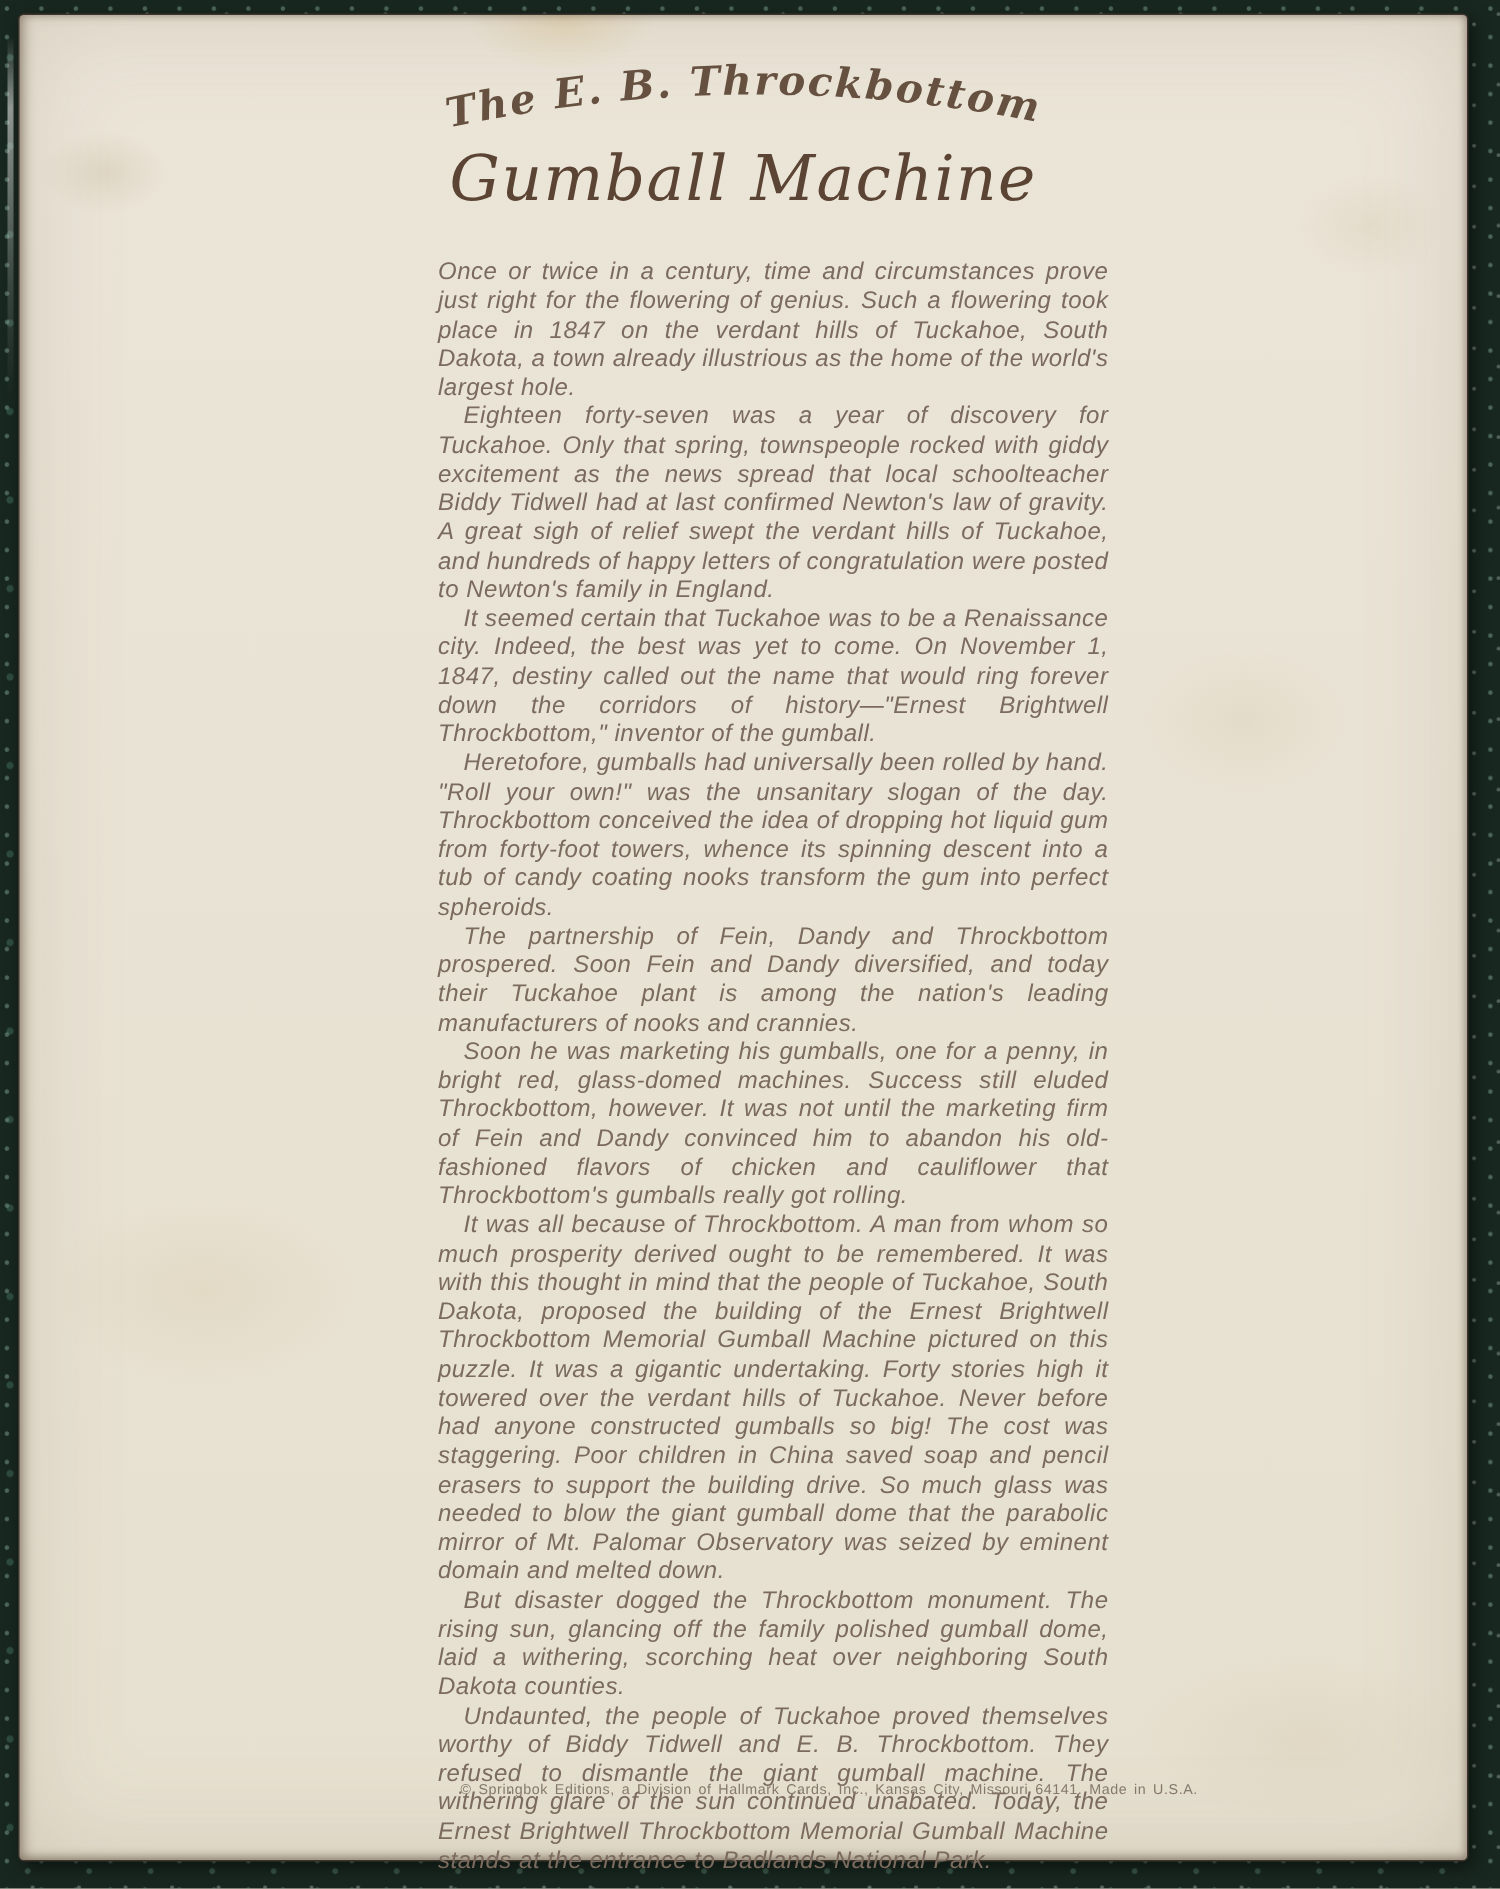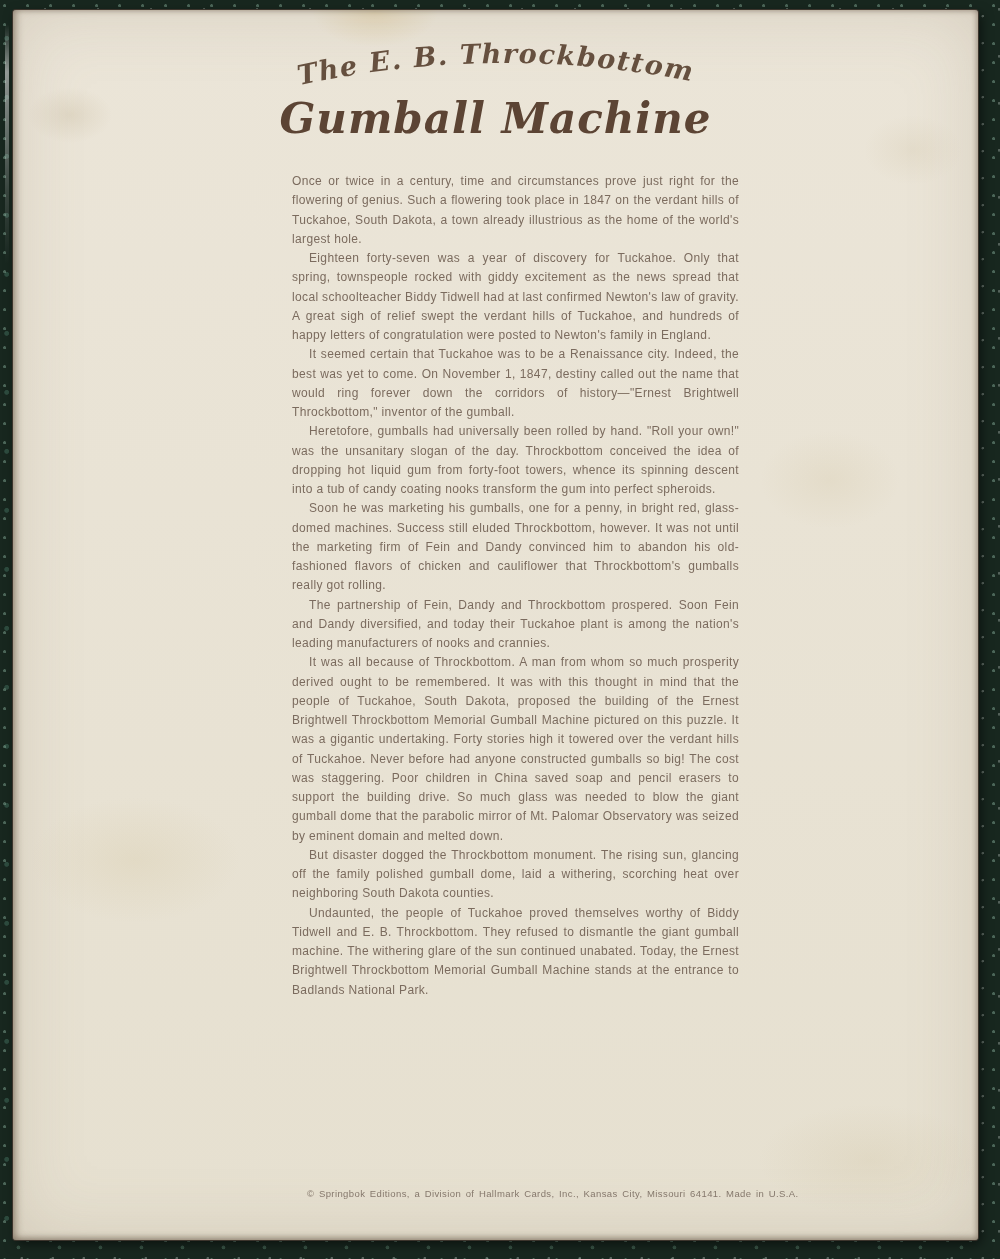--- a/index.html
+++ b/index.html
@@ -46,27 +46,28 @@
     font-family:"DejaVu Serif",serif;font-style:italic;font-weight:bold;
     font-size:27px;letter-spacing:1.5px;fill:#66503f;
   }
   .title-memorial{
     margin-top:-15px;
     font-family:"DejaVu Serif",serif;font-style:italic;font-weight:bold;
     font-size:16px;letter-spacing:1px;color:#66503f;
   }
   .title-main{
     margin-top:-4px;
-    font-family:"DejaVu Serif",serif;font-style:italic;font-weight:bold;
+    font-family:"DejaVu Serif",serif;font-style:italic;font-weight:normal;
     font-size:42px;letter-spacing:1px;color:#5c4434;
   }
   .story{
     position:absolute;left:279px;top:162px;width:447px;
-    color:#7b6b5e;font-size:12px;line-height:19.25px;letter-spacing:0.35px;
+    color:#7b6b5e;font-size:16px;line-height:19.25px;letter-spacing:0.35px;
     text-align:justify;
+    font-style:italic;
   }
   .story p{margin:0;text-indent:17px;}
   .story p:first-child{text-indent:0;}
   .logo{
     position:absolute;left:280px;top:1105px;
     font-family:"DejaVu Sans",sans-serif;font-size:40px;font-weight:500;
     letter-spacing:-1.5px;color:#3a3e47;
   }
   .logo-o{position:relative;display:inline-block;}
   .logo-o::after{
@@ -93,22 +94,22 @@
       </text>
     </svg>
     <div class="title-main">Gumball Machine</div>
   </div>
 
   <div class="story">
     <p>Once or twice in a century, time and circumstances prove just right for the flowering of genius. Such a flowering took place in 1847 on the verdant hills of Tuckahoe, South Dakota, a town already illustrious as the home of the world's largest hole.</p>
     <p>Eighteen forty-seven was a year of discovery for Tuckahoe. Only that spring, townspeople rocked with giddy excitement as the news spread that local schoolteacher Biddy Tidwell had at last confirmed Newton's law of gravity. A great sigh of relief swept the verdant hills of Tuckahoe, and hundreds of happy letters of congratulation were posted to Newton's family in England.</p>
     <p>It seemed certain that Tuckahoe was to be a Renaissance city. Indeed, the best was yet to come. On November 1, 1847, destiny called out the name that would ring forever down the corridors of history—"Ernest Brightwell Throckbottom," inventor of the gumball.</p>
     <p>Heretofore, gumballs had universally been rolled by hand. "Roll your own!" was the unsanitary slogan of the day. Throckbottom conceived the idea of dropping hot liquid gum from forty-foot towers, whence its spinning descent into a tub of candy coating nooks transform the gum into perfect spheroids.</p>
+    <p>The partnership of Fein, Dandy and Throckbottom prospered. Soon Fein and Dandy diversified, and today their Tuckahoe plant is among the nation's leading manufacturers of nooks and crannies.</p>
     <p>Soon he was marketing his gumballs, one for a penny, in bright red, glass-domed machines. Success still eluded Throckbottom, however. It was not until the marketing firm of Fein and Dandy convinced him to abandon his old-fashioned flavors of chicken and cauliflower that Throckbottom's gumballs really got rolling.</p>
-    <p>The partnership of Fein, Dandy and Throckbottom prospered. Soon Fein and Dandy diversified, and today their Tuckahoe plant is among the nation's leading manufacturers of nooks and crannies.</p>
     <p>It was all because of Throckbottom. A man from whom so much prosperity derived ought to be remembered. It was with this thought in mind that the people of Tuckahoe, South Dakota, proposed the building of the Ernest Brightwell Throckbottom Memorial Gumball Machine pictured on this puzzle. It was a gigantic undertaking. Forty stories high it towered over the verdant hills of Tuckahoe. Never before had anyone constructed gumballs so big! The cost was staggering. Poor children in China saved soap and pencil erasers to support the building drive. So much glass was needed to blow the giant gumball dome that the parabolic mirror of Mt. Palomar Observatory was seized by eminent domain and melted down.</p>
     <p>But disaster dogged the Throckbottom monument. The rising sun, glancing off the family polished gumball dome, laid a withering, scorching heat over neighboring South Dakota counties.</p>
     <p>Undaunted, the people of Tuckahoe proved themselves worthy of Biddy Tidwell and E. B. Throckbottom. They refused to dismantle the giant gumball machine. The withering glare of the sun continued unabated. Today, the Ernest Brightwell Throckbottom Memorial Gumball Machine stands at the entrance to Badlands National Park.</p>
   </div>
 
 
   <div class="copyright">© Springbok Editions, a Division of Hallmark Cards, Inc., Kansas City, Missouri 64141. Made in U.S.A.</div>
 
 </div>
 

